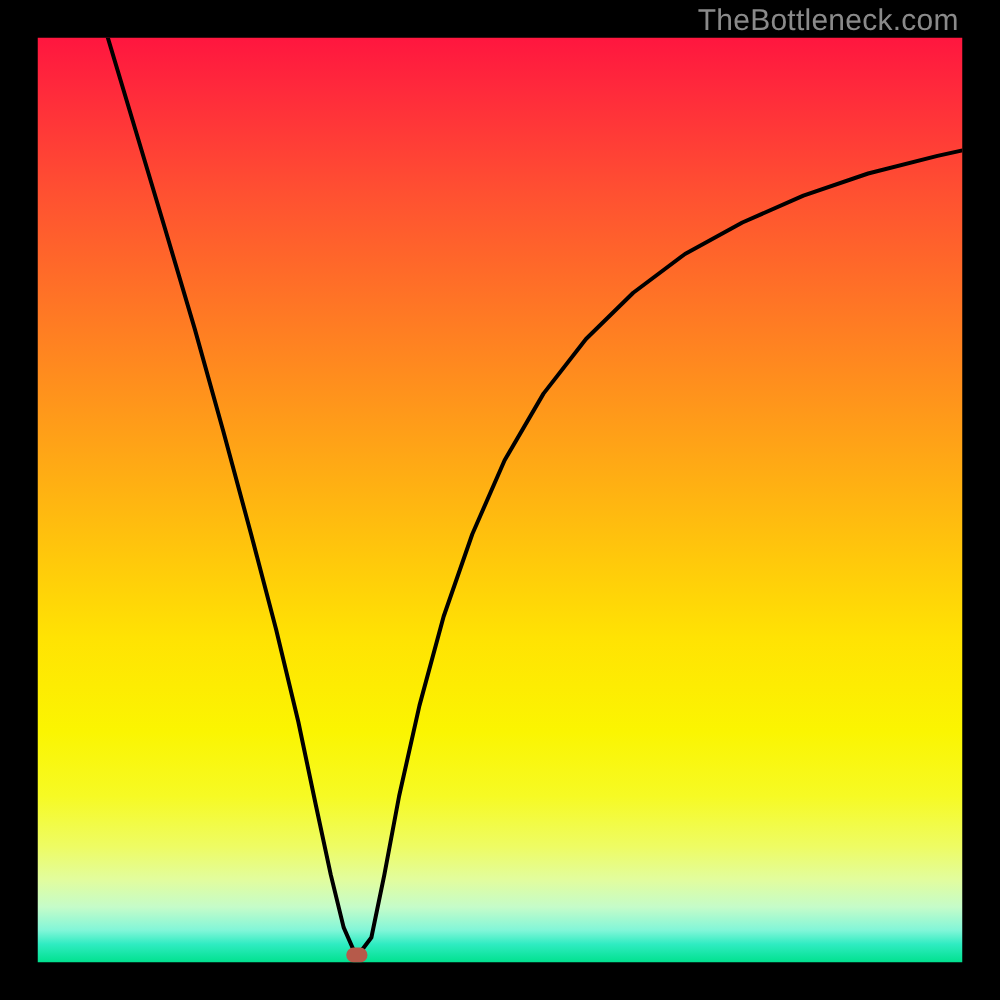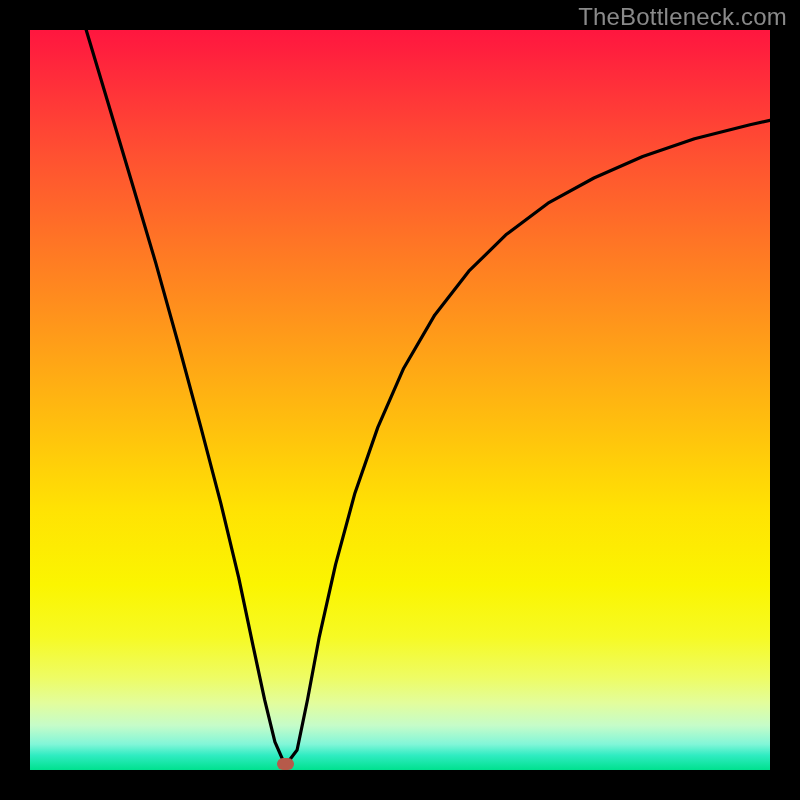--- a/index.html
+++ b/index.html
@@ -10,21 +10,20 @@
     background: #000;
     overflow: hidden;
   }
   .frame {
     position: absolute;
     left: 0;
     top: 0;
     width: 779px;
     height: 800px;
     background: #000;
-    padding-left: 20px;
   }
   .plot {
     position: absolute;
     left: 30px;
     top: 30px;
     width: 740px;
     height: 740px;
     overflow: hidden;
   }
   .gradient {

